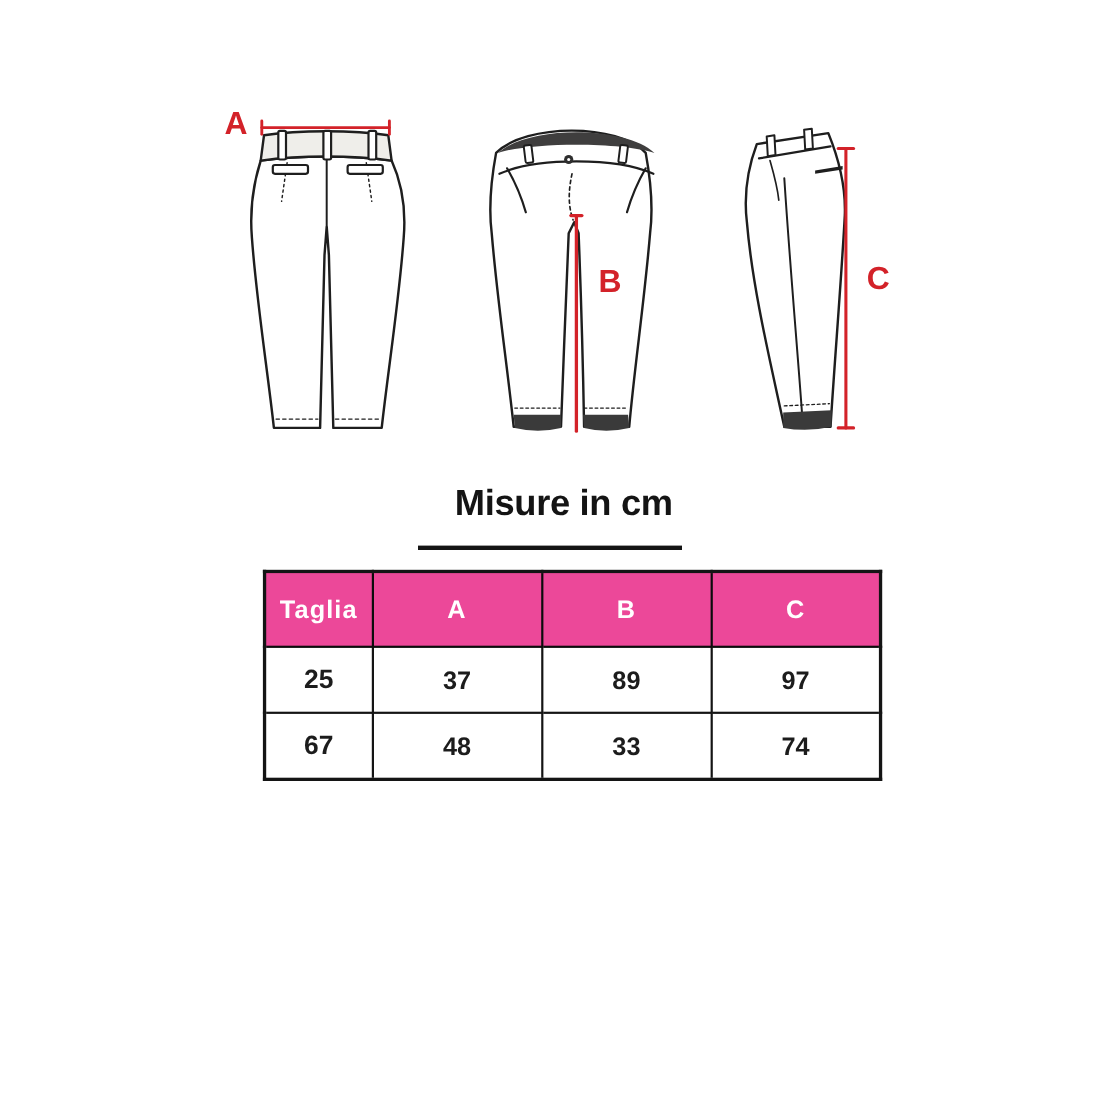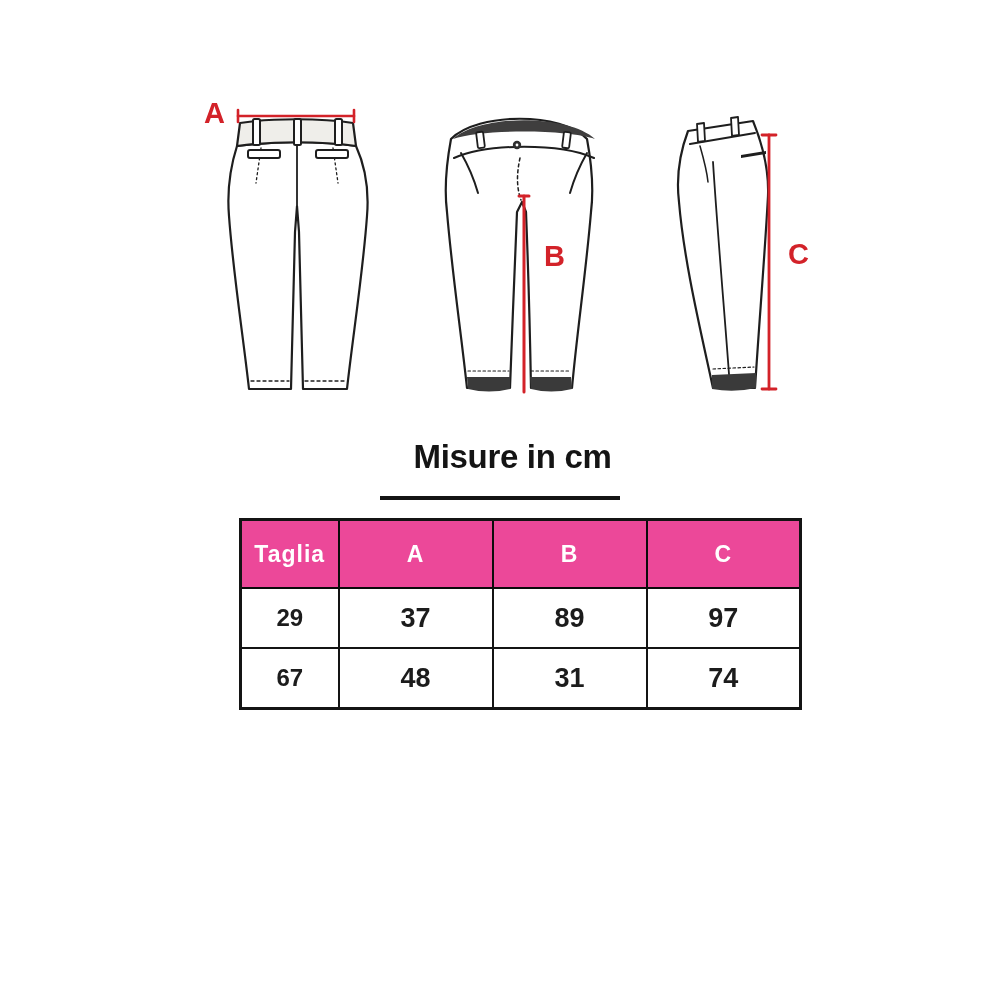--- a/index.html
+++ b/index.html
@@ -8,21 +8,21 @@
   .art{position:absolute;left:0;top:0;width:1000px;height:1000px;}
   .mlabel{position:absolute;color:#d32229;font-weight:bold;font-size:29px;line-height:1;}
   .title{position:absolute;left:0;right:20px;top:438px;text-align:center;
          font-size:33px;font-weight:bold;color:#141414;letter-spacing:-0.3px;padding-left:45px;}
   .title-underline{position:absolute;left:380px;top:496px;width:240px;height:4px;background:#141414;}
   table.size-table{position:absolute;left:239px;top:518px;width:560px;
          border-collapse:collapse;table-layout:fixed;border:3px solid #141414;}
   table.size-table th{background:#ec4899;color:#ffffff;height:64px;font-size:23px;
          font-weight:bold;letter-spacing:1px;border:2px solid #0b0b0b;text-align:center;vertical-align:middle;}
   table.size-table td{background:#ffffff;border:2px solid #141414;height:56px;
-         text-align:center;vertical-align:middle;font-size:27px;font-weight:bold;color:#1c1c1c;}
+         text-align:center;vertical-align:middle;font-size:23px;font-weight:bold;color:#1c1c1c;}
   table.size-table td.size-col{font-size:24px;}
 </style>
 </head>
 <body>
 
 <div class="canvas">
 
   <svg class="art" viewBox="0 0 1000 1000" fill="none" stroke-linecap="round" stroke-linejoin="round">
 
     <g stroke="#1e1e1e">
@@ -133,27 +133,27 @@
     <thead>
       <tr>
         <th>Taglia</th>
         <th>A</th>
         <th>B</th>
         <th>C</th>
       </tr>
     </thead>
     <tbody>
       <tr>
-        <td class="size-col">29</td>
+        <td class="size-col">25</td>
         <td>37</td>
         <td>89</td>
         <td>97</td>
       </tr>
       <tr>
         <td class="size-col">67</td>
         <td>48</td>
-        <td>31</td>
+        <td>33</td>
         <td>74</td>
       </tr>
     </tbody>
   </table>
 
 </div>
 
 </body></html>

